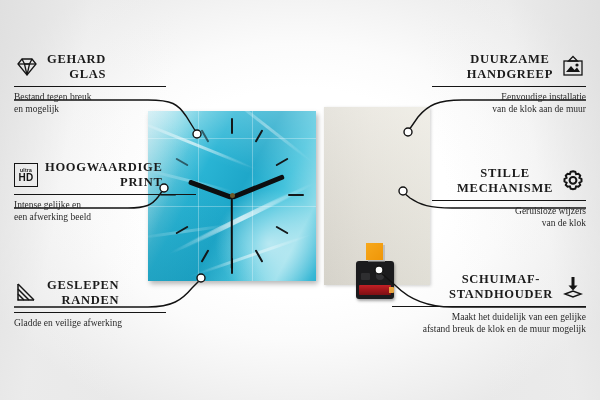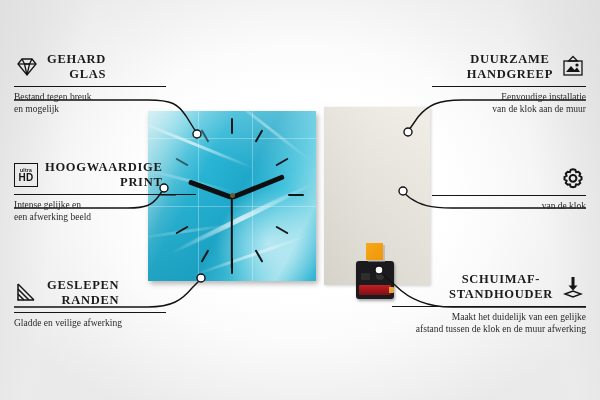--- a/index.html
+++ b/index.html
@@ -421,31 +421,36 @@
     </div>
     <div class="rule"></div>
     <div class="desc">
       <div>Eenvoudige installatie</div>
       <div>van de klok aan de muur</div>
     </div>
   </div>
 
   <div class="callout right" style="left:432px;top:166px;width:154px;">
     <div class="head">
+      <div class="title">
+        <div>STILLE</div>
+        <div>MECHANISME</div>
+      </div>
       <span class="ico">
         <svg viewBox="0 0 26 26">
             <g fill="none" stroke="currentColor" stroke-width="2">
           <path d="M13 3.2 L15.3 3.9 L16.1 6.2 L18.4 5.8 L20.2 7.6 L19.4 9.8 L21.5 11 L21.5 13.5 L19.4 14.7 L20.2 16.9 L18.4 18.7 L16.1 18.3 L15.3 20.6 L13 21.3 L10.7 20.6 L9.9 18.3 L7.6 18.7 L5.8 16.9 L6.6 14.7 L4.5 13.5 L4.5 11 L6.6 9.8 L5.8 7.6 L7.6 5.8 L9.9 6.2 L10.7 3.9 Z"></path>
           <circle cx="13" cy="12.3" r="3.4"></circle>
         </g>
           </svg>
       </span>
     </div>
     <div class="rule"></div>
     <div class="desc">
+      <div>Geruisloze wijzers</div>
       <div>van de klok</div>
     </div>
   </div>
 
   <div class="callout right" style="left:392px;top:272px;width:194px;">
     <div class="head">
       <div class="title">
         <div>SCHUIMAF-</div>
         <div>STANDHOUDER</div>
       </div>
@@ -455,17 +460,17 @@
           <path d="M13 3 L13 13" stroke-width="3"></path>
           <path d="M8.5 11.5 L13 16.5 L17.5 11.5 Z" fill="currentColor" stroke="none"></path>
           <path d="M5 20 L13 17 L21 20 L13 23 Z"></path>
         </g>
           </svg>
       </span>
     </div>
     <div class="rule"></div>
     <div class="desc">
       <div>Maakt het duidelijk van een gelijke</div>
-      <div>afstand tussen de klok en de muur afwerking</div>
+      <div>afstand breuk de klok en de muur mogelijk</div>
     </div>
   </div>
 
 </div>
 
 </body></html>

